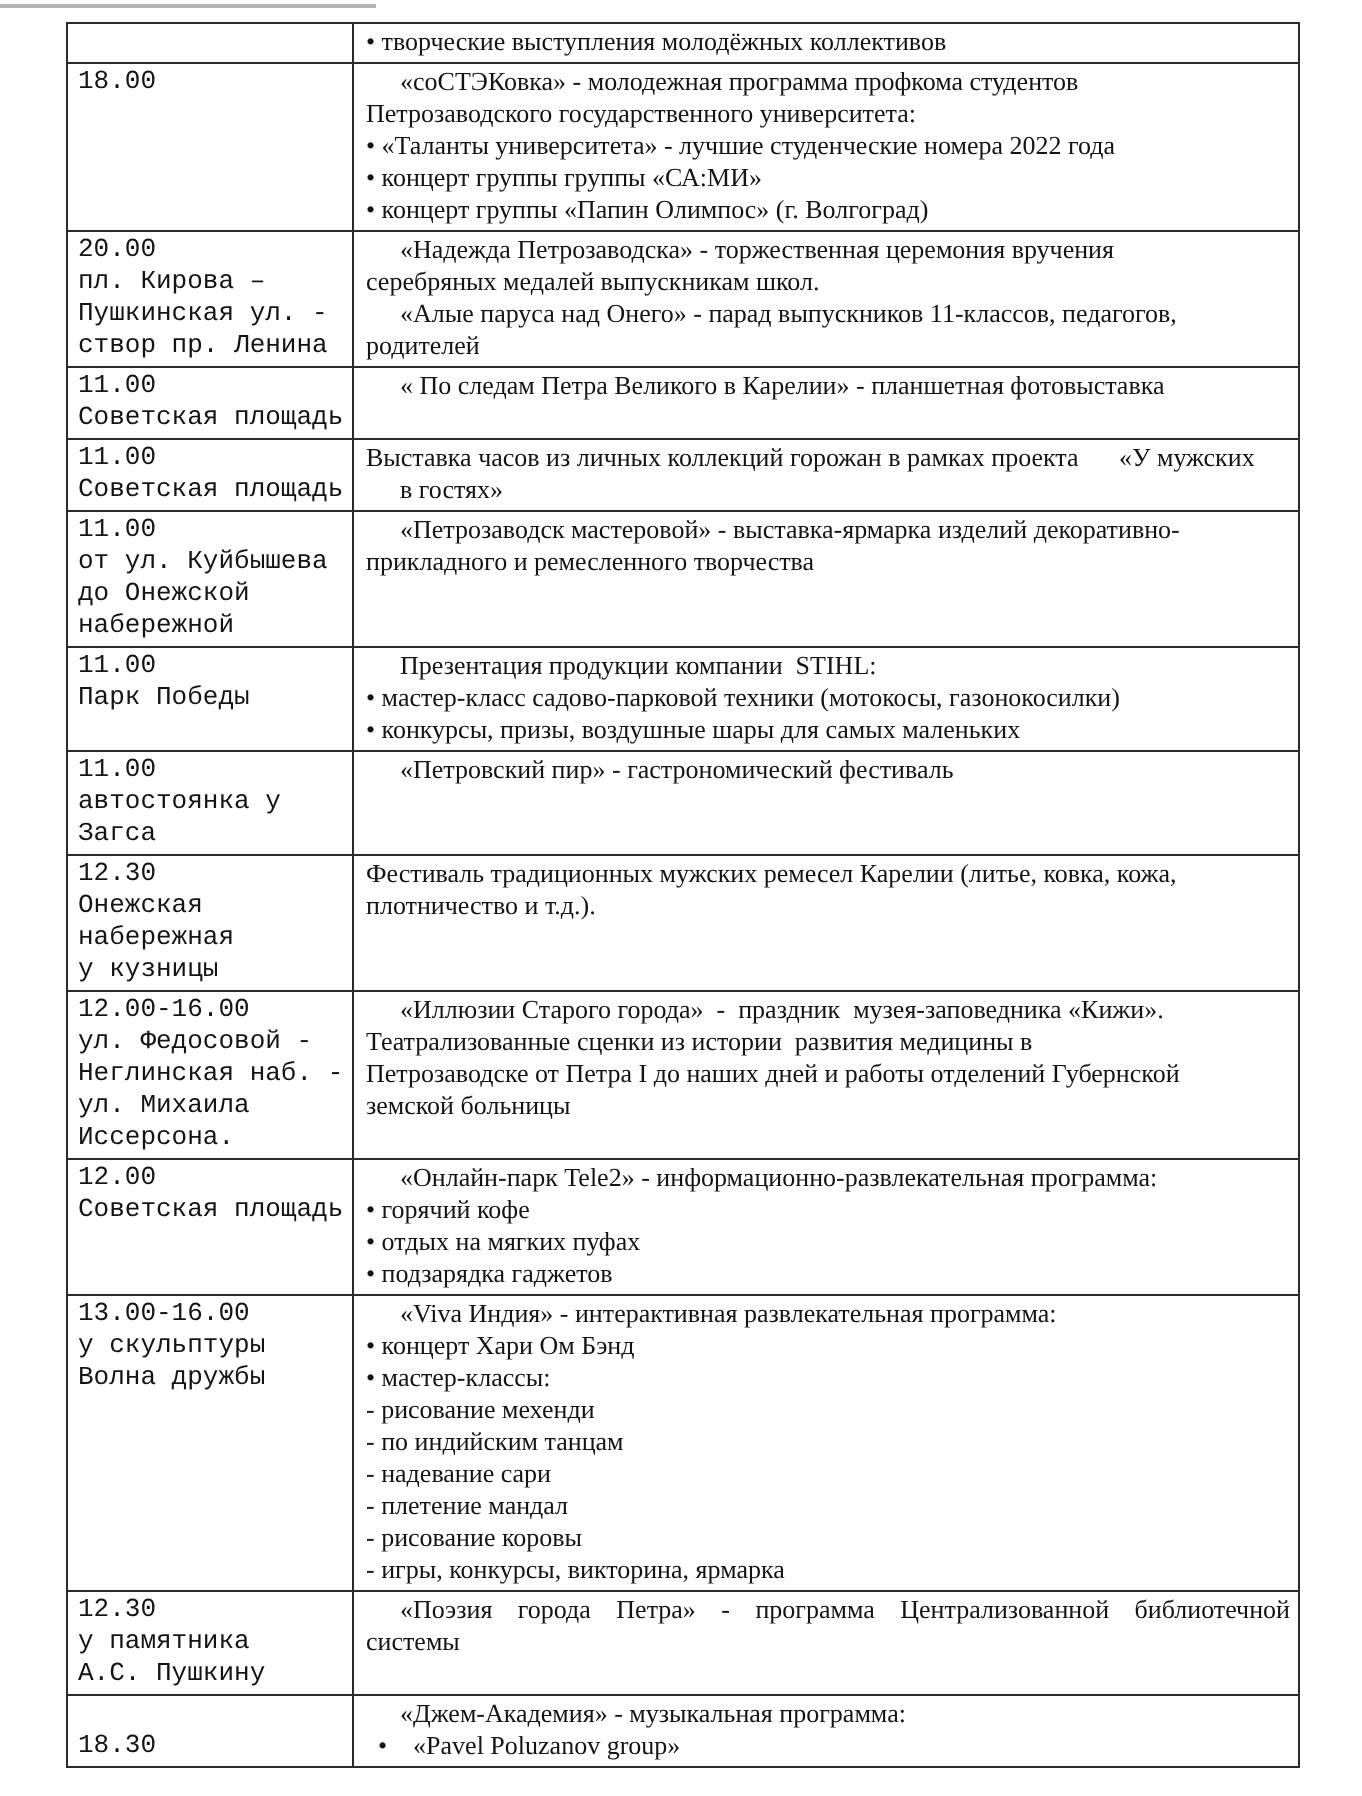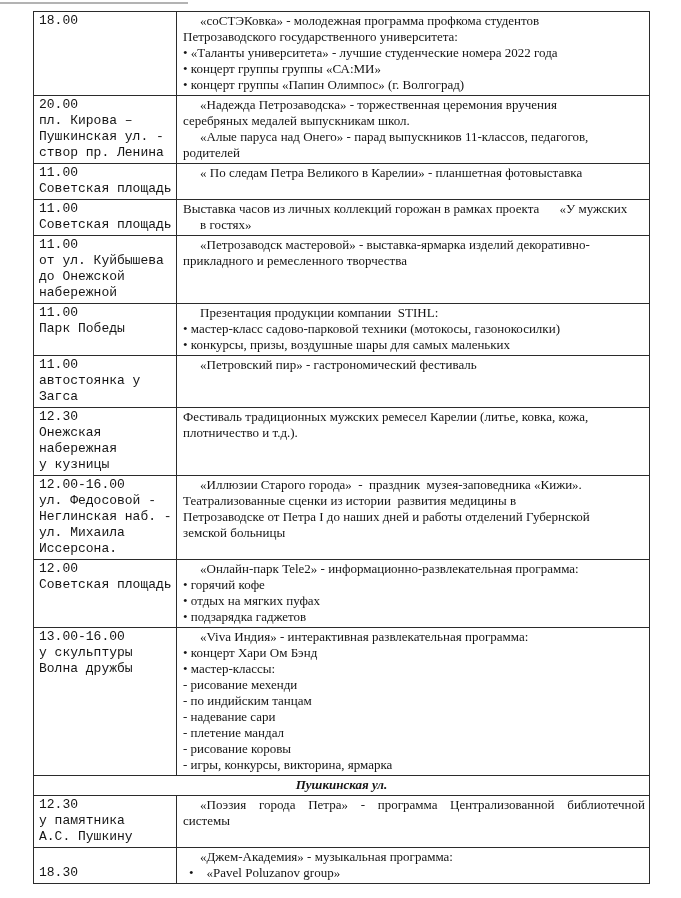--- a/index.html
+++ b/index.html
@@ -53,20 +53,28 @@
 </style>
 </head>
 <body>
 
 <div class="artifact-line"></div>
 
 <table class="schedule">
   <tbody>
       <tr>
         <td class="time-cell">
+          <div class="line">&nbsp;</div>
+        </td>
+        <td class="event-cell">
+          <div class="line"><span>• творческие выступления молодёжных коллективов</span></div>
+        </td>
+      </tr>
+      <tr>
+        <td class="time-cell">
           <div class="line">18.00</div>
         </td>
         <td class="event-cell">
           <div class="line"><b>«соСТЭКовка»</b><span> - молодежная программа профкома студентов</span></div>
           <div class="line"><span>Петрозаводского государственного университета:</span></div>
           <div class="line"><span>• «Таланты университета» - лучшие студенческие номера 2022 года</span></div>
           <div class="line"><span>• концерт группы группы «СА:МИ»</span></div>
           <div class="line"><span>• концерт группы «Папин Олимпос» (г. Волгоград)</span></div>
         </td>
       </tr>
@@ -186,23 +194,20 @@
           <div class="line"><span>• мастер-классы:</span></div>
           <div class="line"><span>- рисование мехенди</span></div>
           <div class="line"><span>- по индийским танцам</span></div>
           <div class="line"><span>- надевание сари</span></div>
           <div class="line"><span>- плетение мандал</span></div>
           <div class="line"><span>- рисование коровы</span></div>
           <div class="line"><span>- игры, конкурсы, викторина, ярмарка</span></div>
         </td>
       </tr>
       <tr>
-        <td colspan="2" class="section-cell">Пушкинская ул.</td>
-      </tr>
-      <tr>
         <td class="time-cell">
           <div class="line">12.30</div>
           <div class="line">у памятника</div>
           <div class="line">А.С. Пушкину</div>
         </td>
         <td class="event-cell">
           <div class="line just"><b>«Поэзия города Петра»</b><span> - программа Централизованной библиотечной</span></div>
           <div class="line"><span>системы</span></div>
         </td>
       </tr>

